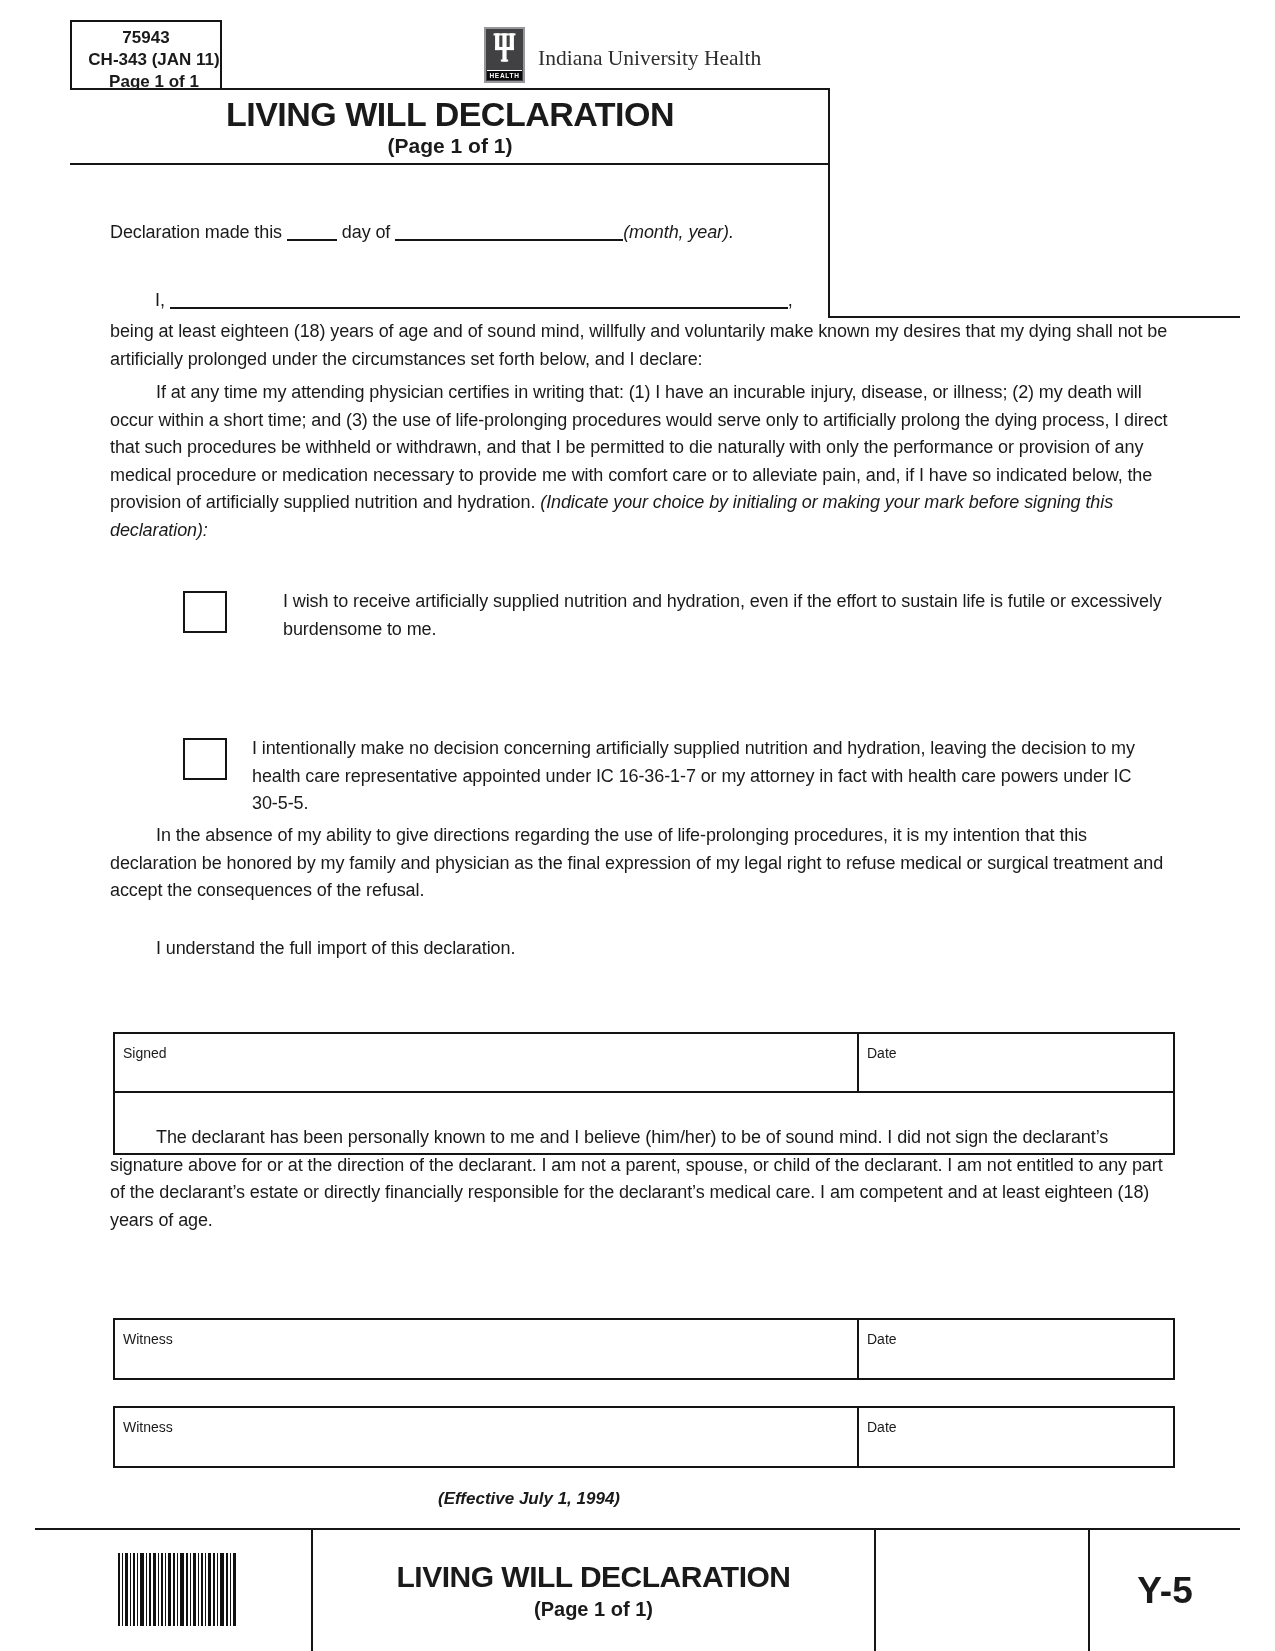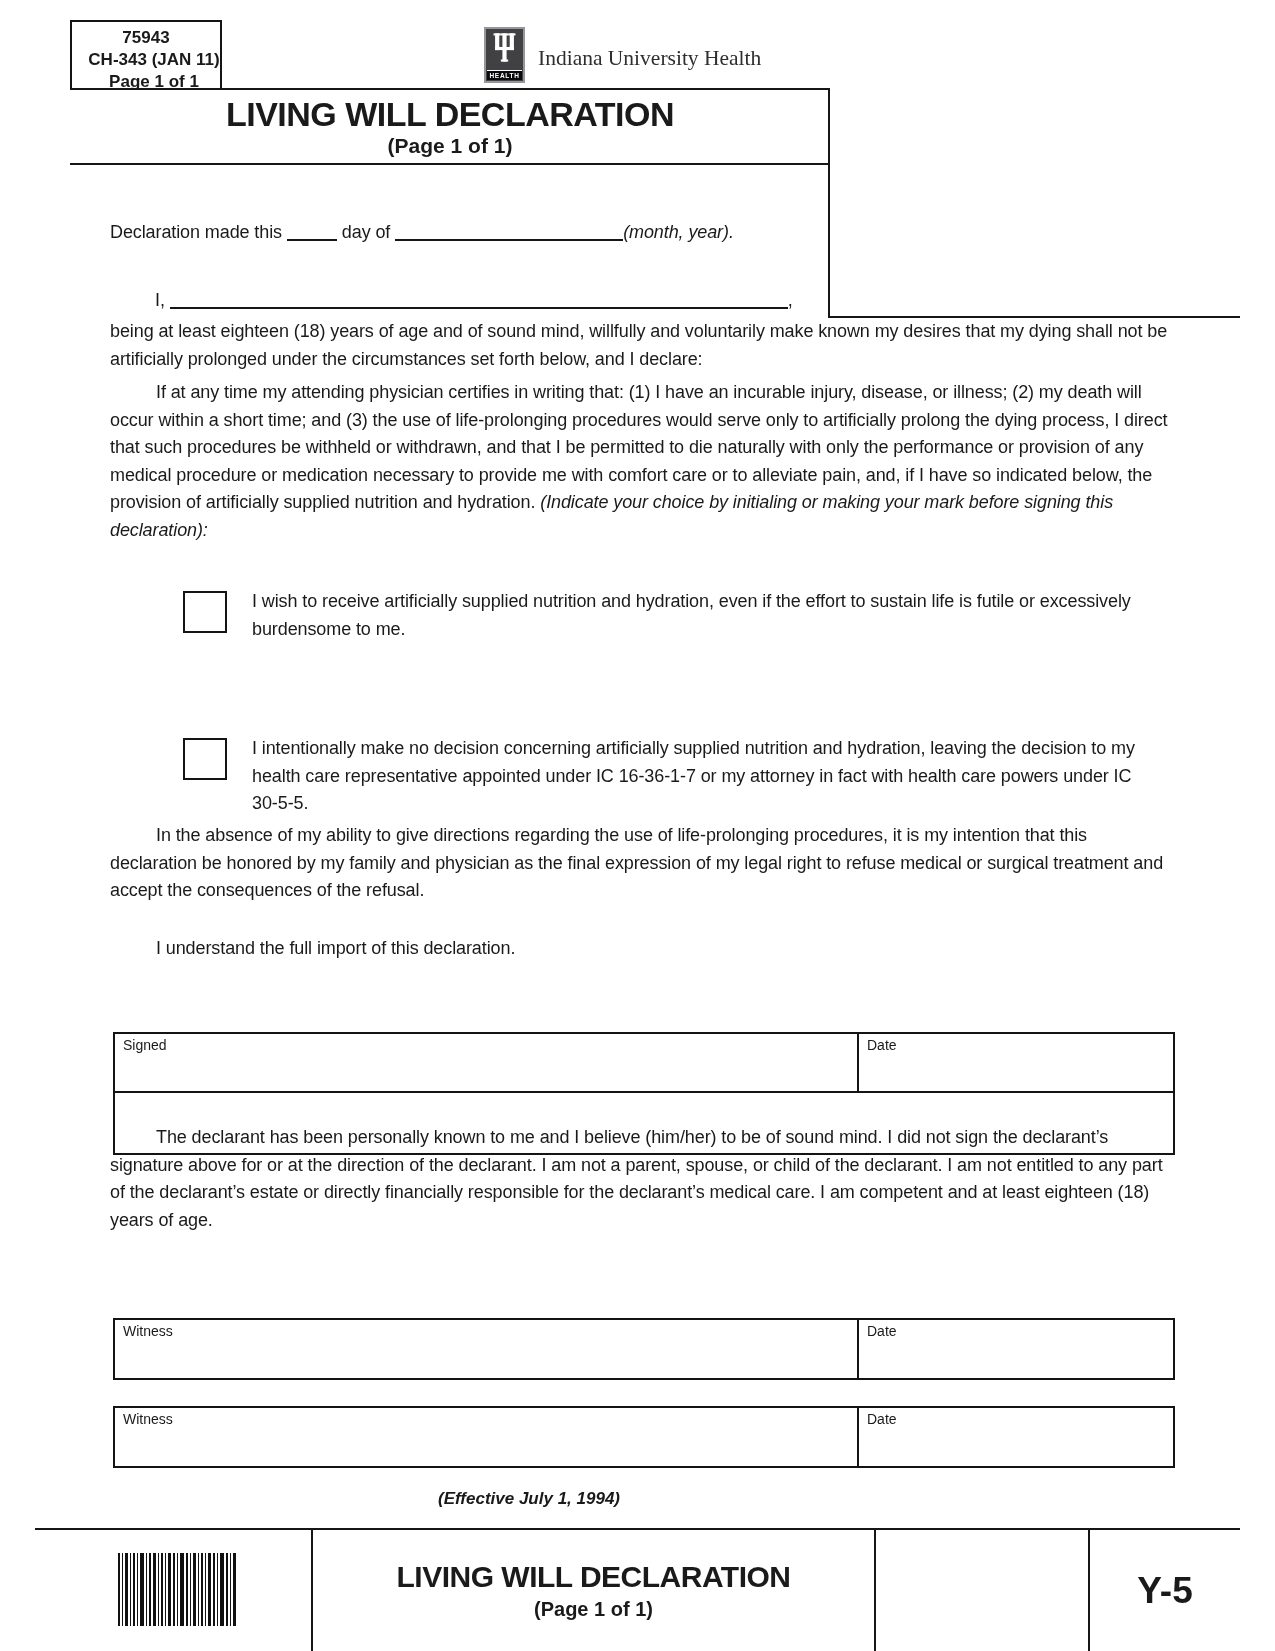--- a/index.html
+++ b/index.html
@@ -53,21 +53,21 @@
     border:2px solid #141414;box-sizing:border-box;background:#fff;
   }
   .choice{position:absolute;left:183px;width:985px;}
   .choice-label{margin-left:69px;width:905px;}
   
   .box-table{
     position:absolute;left:113px;width:1062px;border:2px solid #141414;
     box-sizing:border-box;background:#fff;
   }
   .row{display:flex;box-sizing:border-box;}
-  .cell{box-sizing:border-box;padding:3px 8px;font-size:14px;}
+  .cell{box-sizing:border-box;padding:11px 8px;font-size:14px;}
   .cell-left{width:744px;border-right:2px solid #141414;}
   .cell-right{flex:1;}
   .row-divide{border-bottom:2px solid #141414;}
   .effective{
     position:absolute;left:0;top:1489px;width:1058px;text-align:center;
     font-size:17px;font-weight:bold;font-style:italic;
   }
   
   .footer-title{
     position:absolute;left:311px;top:1560px;width:565px;text-align:center;
@@ -127,21 +127,21 @@
 
   <div class="abs bodytext" style="left:155px;top:287px;">
     <span>I,</span>
     <span class="fill" style="width:618px;"></span><span>,</span>
   </div>
 
   <div class="abs bodytext" style="left:110px;top:318px;width:1062px;">being at least eighteen (18) years of age and of sound mind, willfully and voluntarily make known my desires that my dying shall not be artificially prolonged under the circumstances set forth below, and I declare:</div>
 
   <div class="abs bodytext indent" style="left:110px;top:379px;width:1062px;"><span>If at any time my attending physician certifies in writing that: (1) I have an incurable injury, disease, or illness; (2) my death will occur within a short time; and (3) the use of life-prolonging procedures would serve only to artificially prolong the dying process, I direct that such procedures be withheld or withdrawn, and that I be permitted to die naturally with only the performance or provision of any medical procedure or medication necessary to provide me with comfort care or to alleviate pain, and, if I have so indicated below, the provision of artificially supplied nutrition and hydration. </span><span class="it">(Indicate your choice by initialing or making your mark before signing this declaration):</span></div>
 
-  <div class="choice" style="top:588px;">
+  <div class="choice" style="top:588px;padding-left:31px;">
     <div class="choice-box"></div>
     <div class="choice-label bodytext">I wish to receive artificially supplied nutrition and hydration, even if the effort to sustain life is futile or excessively burdensome to me.</div>
   </div>
   <div class="choice" style="top:735px;">
     <div class="choice-box"></div>
     <div class="choice-label bodytext">I intentionally make no decision concerning artificially supplied nutrition and hydration, leaving the decision to my health care representative appointed under IC 16-36-1-7 or my attorney in fact with health care powers under IC 30-5-5.</div>
   </div>
 
   <div class="abs bodytext indent" style="left:110px;top:935px;width:1062px;">I understand the full import of this declaration.</div>
 

